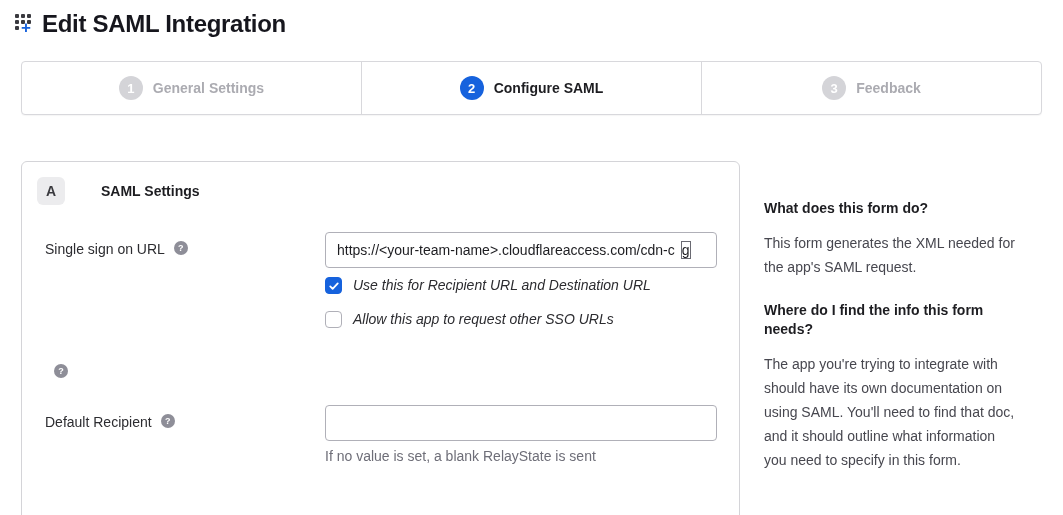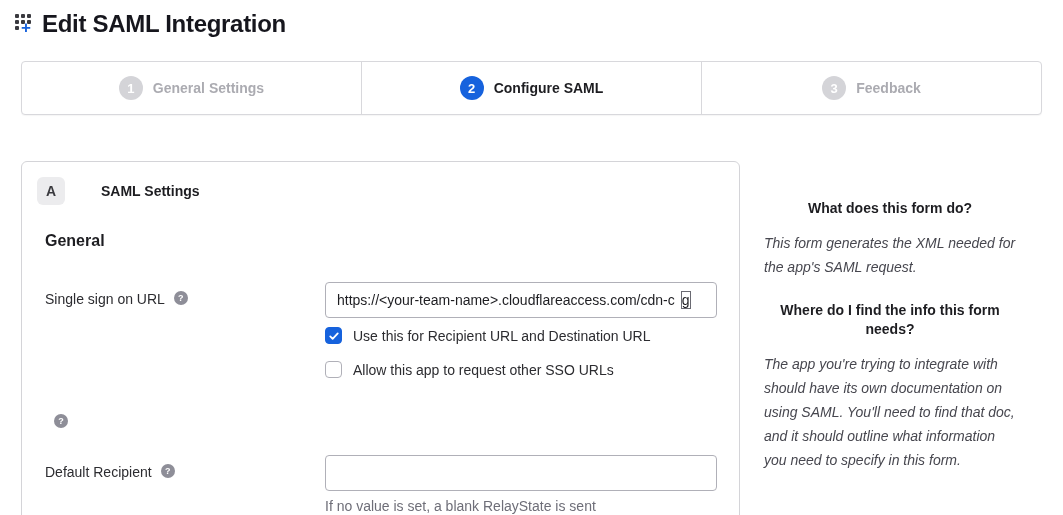--- a/index.html
+++ b/index.html
@@ -49,35 +49,35 @@
     font-size: 14px; color: #2c2c30; }
   .help-icon { width: 14px; height: 14px; border-radius: 50%; background: #8e8e98;
     color: #ffffff; font-size: 9px; font-weight: 700; display: inline-flex;
     align-items: center; justify-content: center; margin-left: 9px; cursor: pointer; flex: 0 0 auto; }
 
   .input-box { width: 392px; height: 36px; border: 1px solid #b0b0b8; border-radius: 4px;
     background: #fff; padding: 0 11px; font-size: 14px; color: #1d1d21;
     display: flex; align-items: center; white-space: nowrap; overflow: hidden; gap: 7px; }
   .caret-char { outline: 1px solid #6a6a72; outline-offset: 0px; }
 
-  .checkbox-row { display: flex; align-items: center; margin-top: 9px; cursor: pointer; }
+  .checkbox-row { display: flex; align-items: flex-start; margin-top: 9px; cursor: pointer; font-style: italic; }
   .checkbox-row.second { margin-top: 17px; }
   .checkbox { width: 17px; height: 17px; border-radius: 4px; flex: 0 0 auto;
     display: flex; align-items: center; justify-content: center; }
   .checkbox.checked { background: #1662dd; border: 1px solid #1662dd; }
   .checkbox.unchecked { background: #fff; border: 1px solid #b0b0b8; }
   .checkbox-label { margin-left: 11px; font-size: 14px; color: #2c2c30; }
 
   .helper-text { margin-top: 7px; font-size: 14px; color: #6e6e78; }
 
   
   .sidebar { width: 252px; margin-left: 24px; padding-top: 38px; }
   .sidebar h3 { font-size: 14px; font-weight: 700; color: #1d1d21;
-    line-height: 19px; margin-bottom: 13px; text-align: center; }
-  .sidebar p { font-size: 14px; color: #47474f; line-height: 24px; margin-bottom: 22px; font-style: italic; }
+    line-height: 19px; margin-bottom: 13px; }
+  .sidebar p { font-size: 14px; color: #47474f; line-height: 24px; margin-bottom: 22px; }
 </style>
 </head>
 <body>
 
 <header class="page-header">
   <span class="app-icon">
     <span class="grid">
       <span class="sq"></span>
         <span class="sq"></span>
         <span class="sq"></span>
@@ -109,21 +109,20 @@
 </nav>
 
 <main class="content">
 
   <section class="panel">
     <div class="panel-header">
       <span class="panel-badge">A</span>
       <span class="panel-title">SAML Settings</span>
     </div>
 
-    <h2 class="section-heading">General</h2>
 
     <div class="row">
       <div class="field-label">
         <span>Single sign on URL</span>
         <span class="help-icon">?</span>
       </div>
       <div>
         <div class="input-box">
           <span>https://&lt;your-team-name&gt;.cloudflareaccess.com/cdn-c</span>
             <span class="caret-char">g</span>

